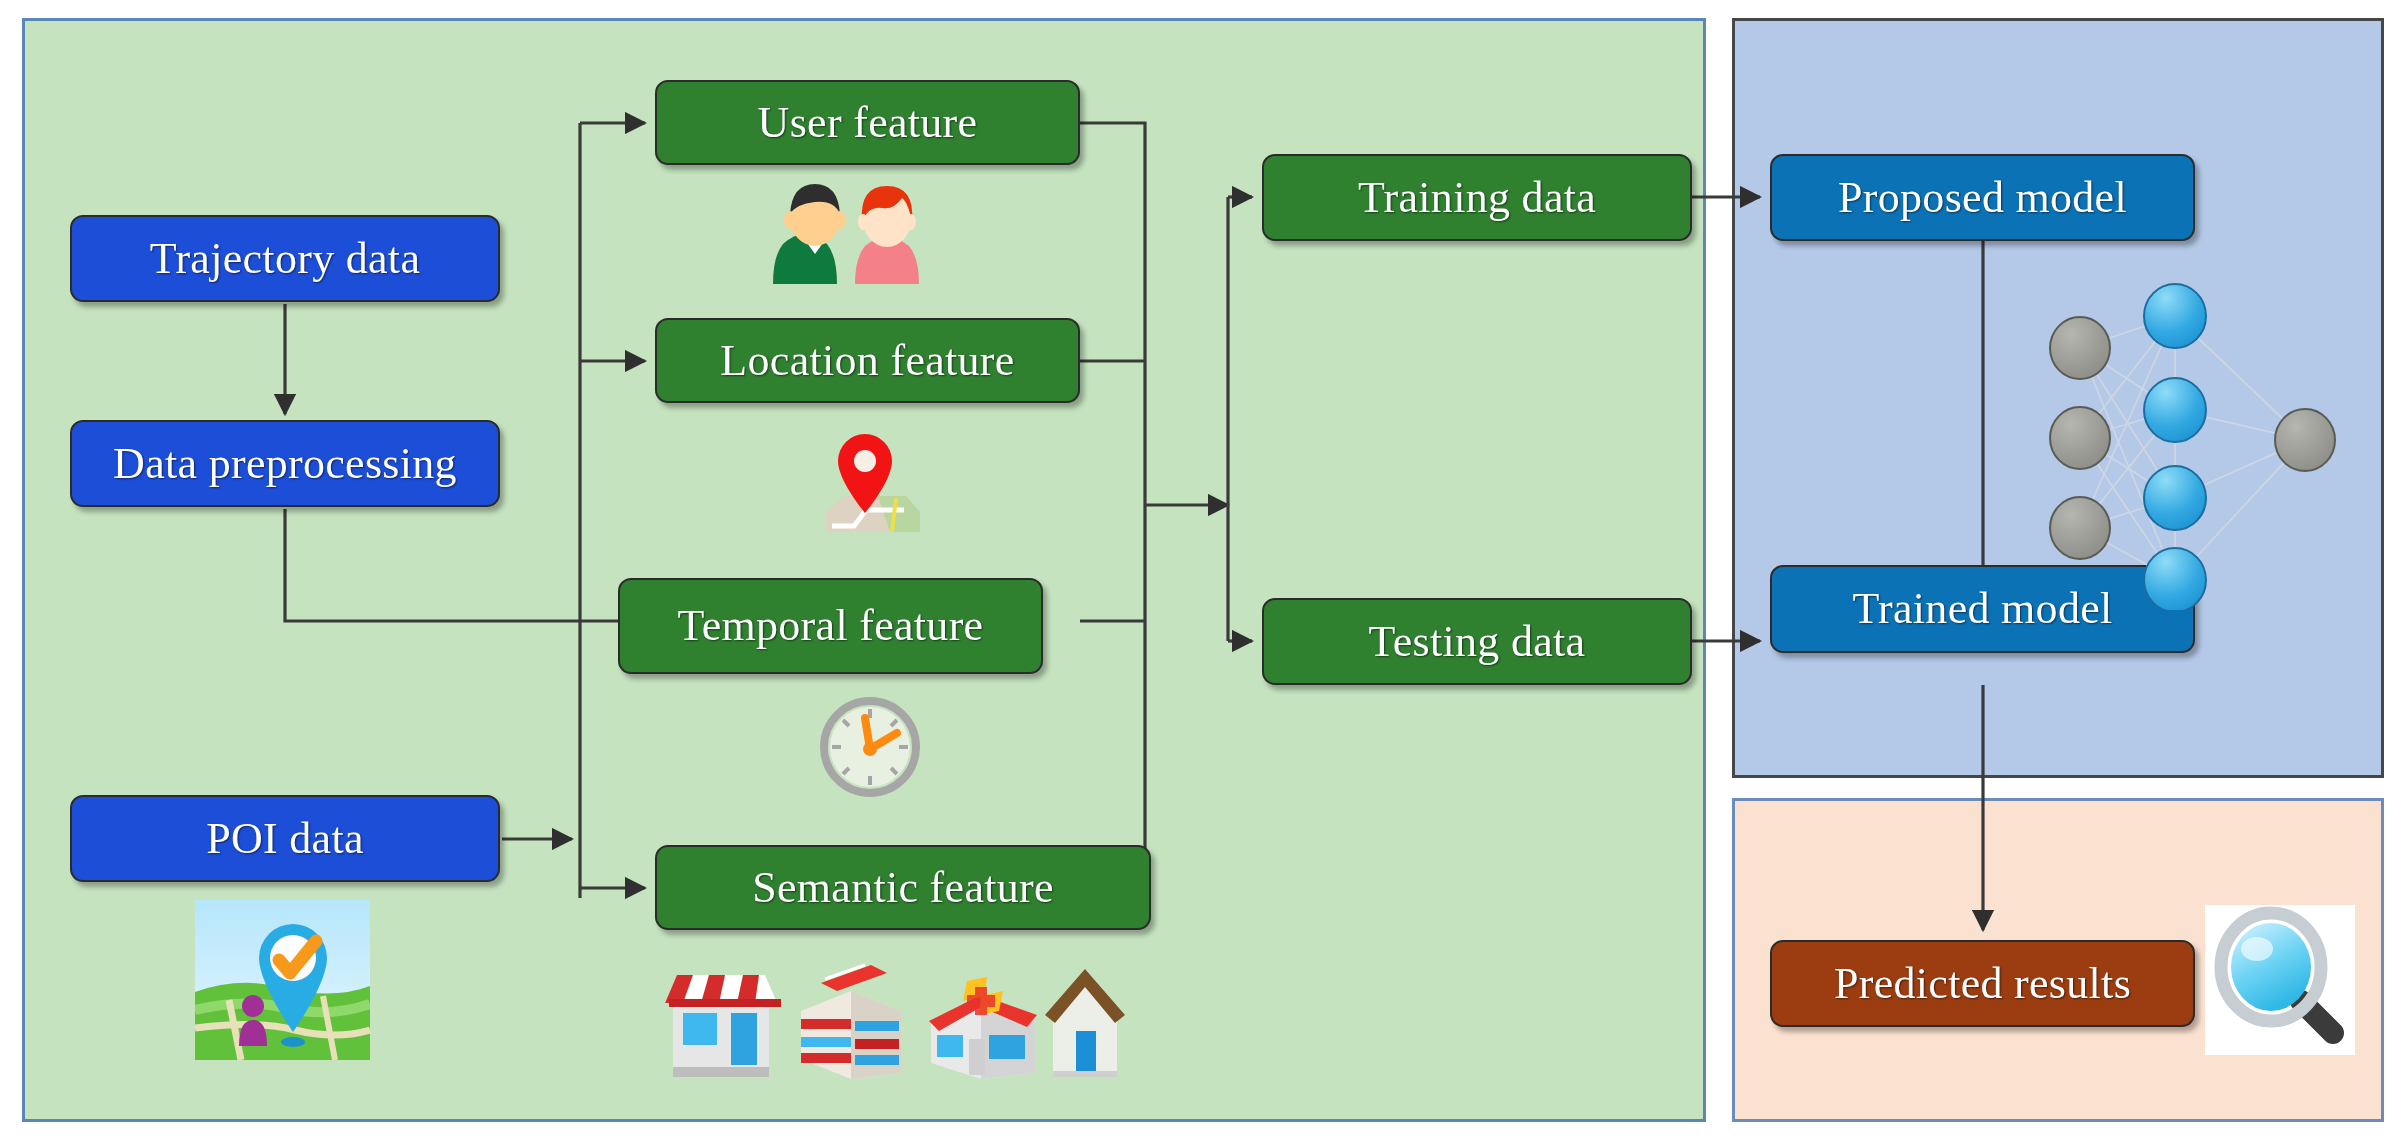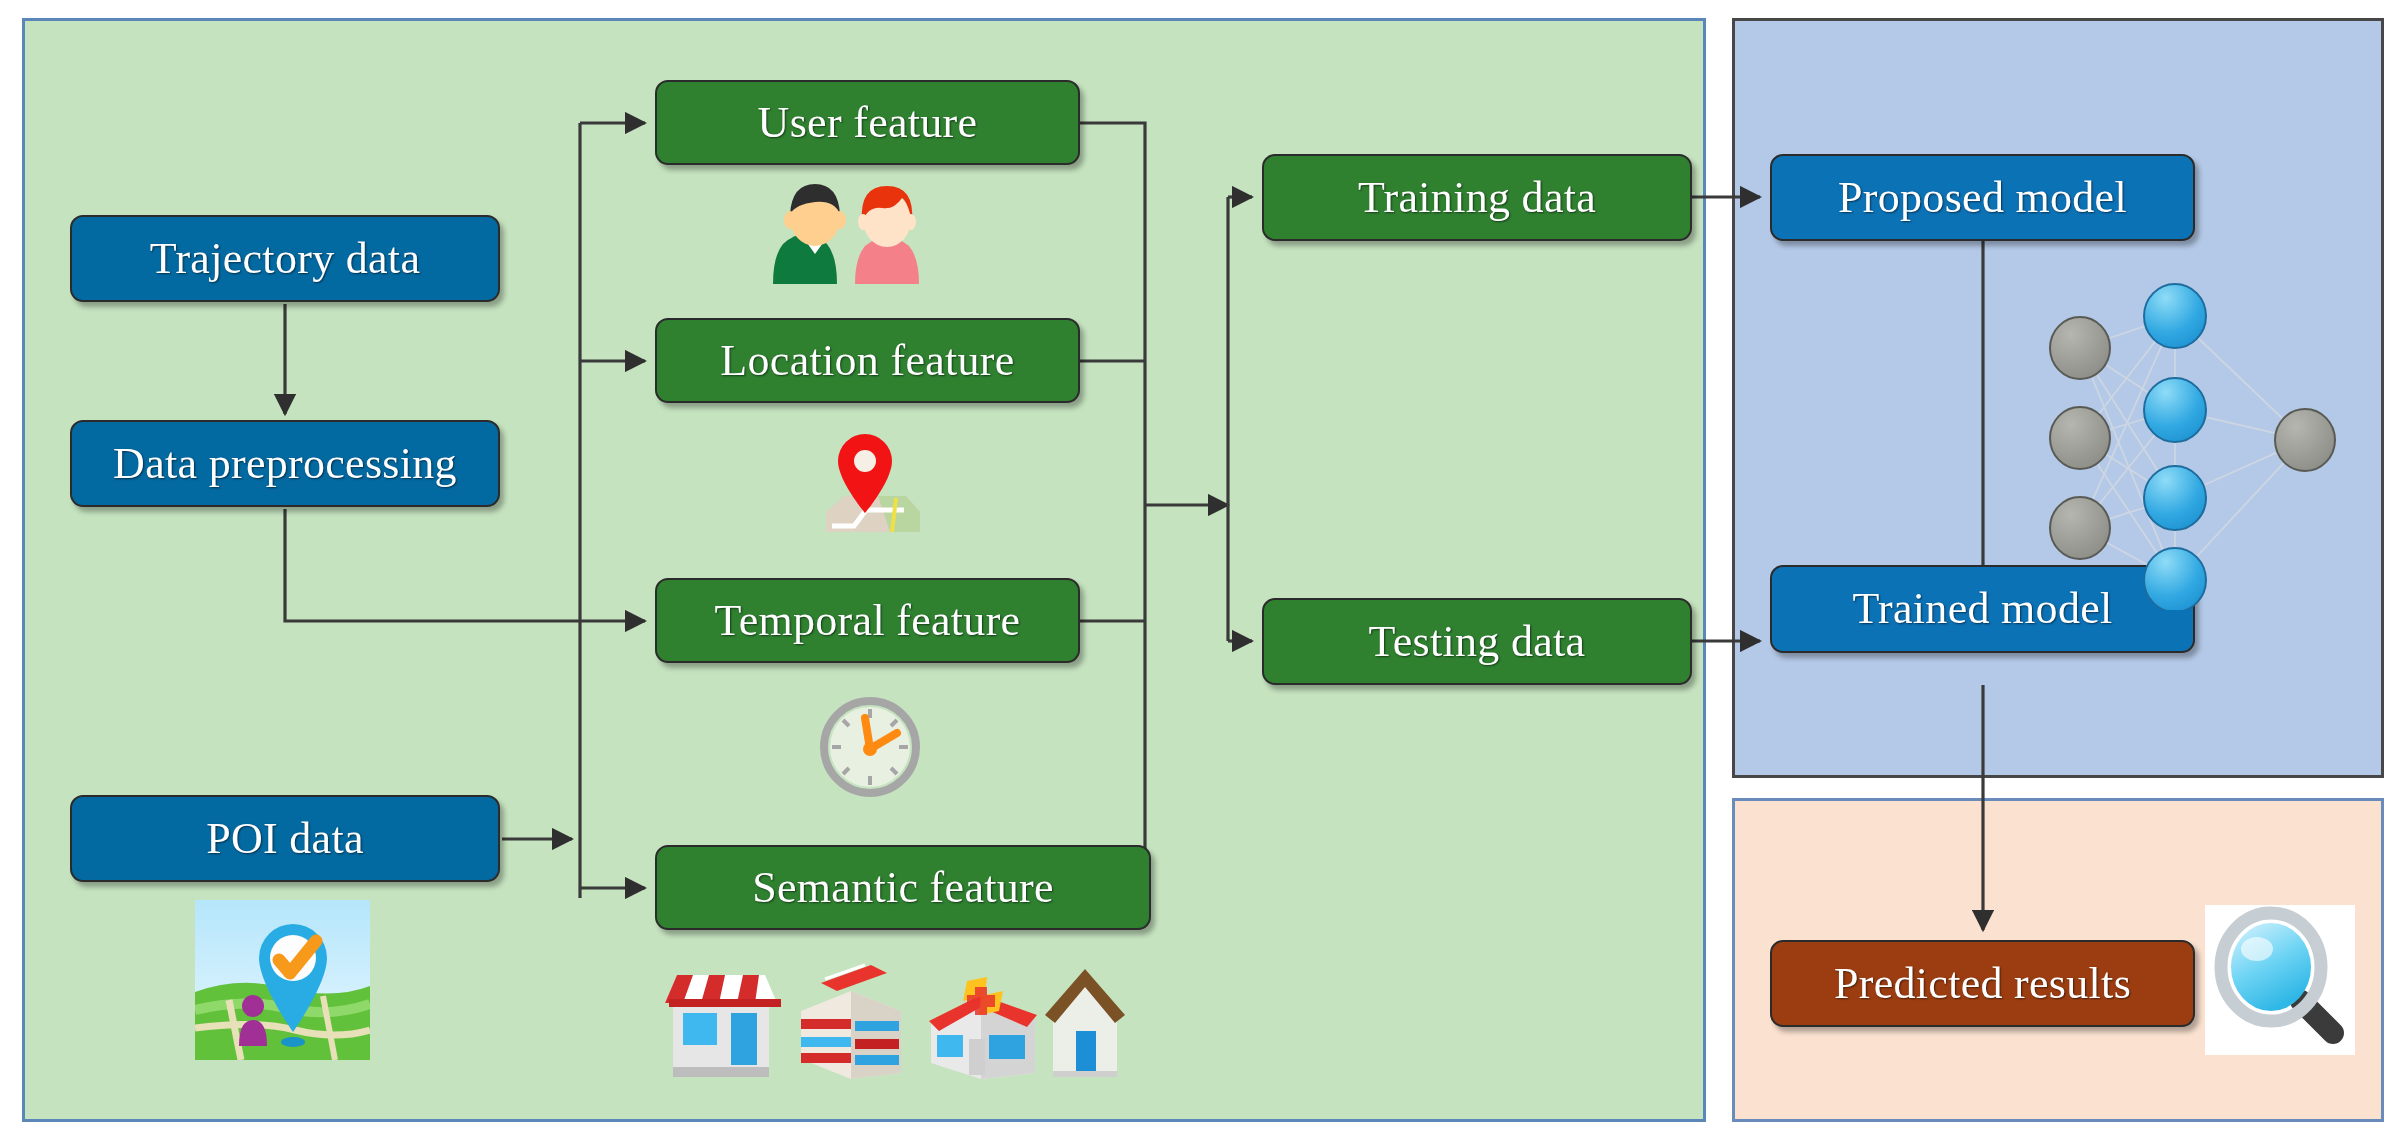--- a/index.html
+++ b/index.html
@@ -17,33 +17,33 @@
   #panel-orange{left:1732px;top:798px;width:652px;height:324px;
       background:#fbe2d0;border:3px solid #6a8cbd;}
 
   
   .node{position:absolute;box-sizing:border-box;display:flex;
         align-items:center;justify-content:center;
         color:#ffffff;border:2px solid #2b2b2b;border-radius:13px;
         box-shadow:4px 5px 5px rgba(0,0,0,.30);
         text-shadow:1px 1px 2px rgba(0,0,0,.55);
         font-size:44px;letter-spacing:.3px;line-height:1;white-space:nowrap;}
-  .node.dark   {background:#0369a1;}
+  .node.dark   {background:#1d4ed8;}
   .node.mid    {background:#2f8130;}
   .node.blue   {background:#0c72b6;}
   .node.brown  {background:#9c3d11;}
 
   
   #n-trajectory{left:70px; top:215px; width:430px;height:87px;}
   #n-preproc  {left:70px; top:420px; width:430px;height:87px;}
   #n-poi      {left:70px; top:795px; width:430px;height:87px;}
   
   #n-user     {left:655px;top:80px;  width:425px;height:85px;}
   #n-location {left:655px;top:318px; width:425px;height:85px;}
-  #n-temporal {left:655px;top:578px; width:425px;height:85px;}
+  #n-temporal {left:618px;top:578px; width:425px;height:96px;}
   #n-semantic {left:655px;top:845px; width:496px;height:85px;}
   
   #n-training {left:1262px;top:154px;width:430px;height:87px;}
   #n-testing  {left:1262px;top:598px;width:430px;height:87px;}
   
   #n-proposed {left:1770px;top:154px;width:425px;height:87px;}
   #n-trained  {left:1770px;top:565px;width:425px;height:88px;}
   #n-predicted{left:1770px;top:940px;width:425px;height:87px;text-align:center;}
 
   

